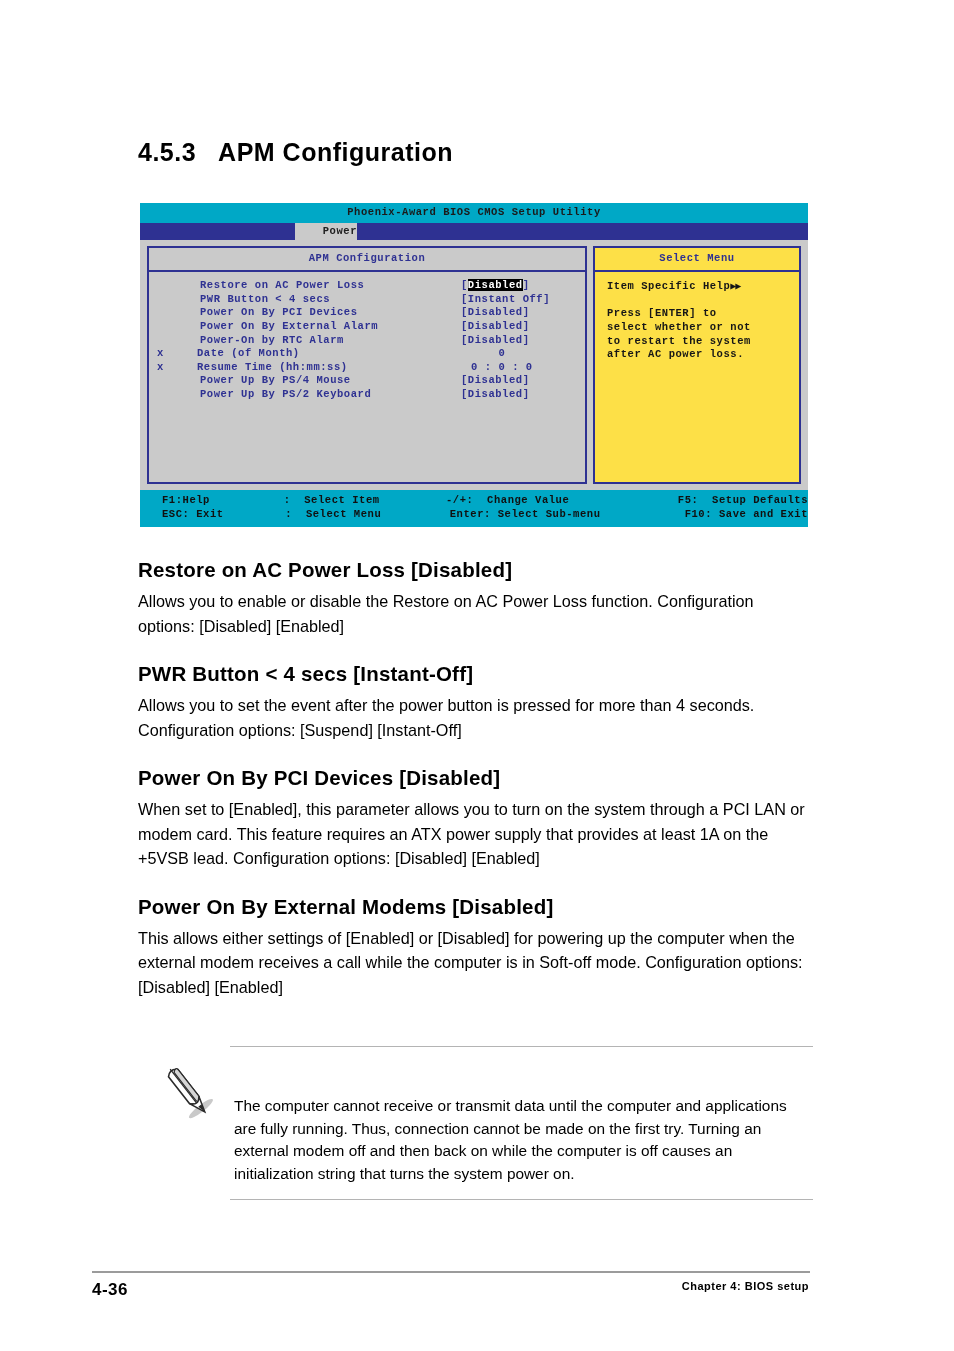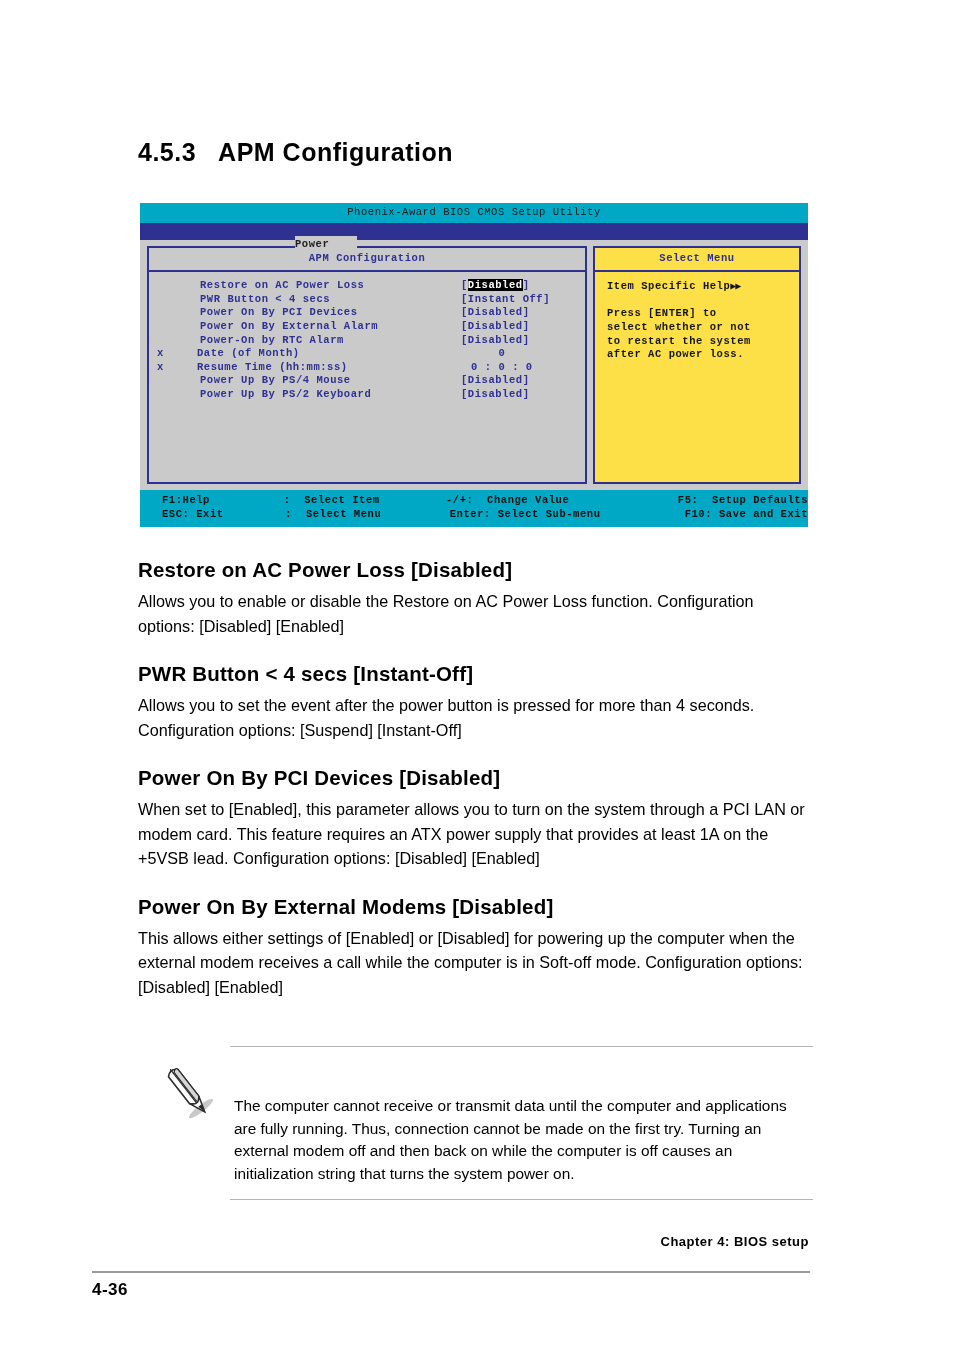--- a/index.html
+++ b/index.html
@@ -36,42 +36,41 @@
     width: 668px;
     font-family: "Liberation Mono", "DejaVu Sans Mono", monospace;
     font-size: 10.5px;
     line-height: 13.6px;
     letter-spacing: 0.55px;
   }
   .bios-titlebar {
     background: #00a8c6;
     color: #1a1a1a;
     text-align: center;
-    font-weight: normal;
+    font-weight: bold;
     padding: 3px 0 3px 0;
     font-size: 10.5px;
   }
   .bios-tabbar {
     background: #2e3192;
     height: 17px;
     position: relative;
   }
   .bios-tab {
     position: absolute;
     left: 155px;
     top: 0;
     width: 62px;
     height: 17px;
     line-height: 17px;
     background: #cacaca;
     color: #202020;
-    text-align: left;
-    font-weight: bold;
-    font-size: 10.5px;
-    margin-top: 13px;
+    text-align: right;
+    font-weight: bold;
+    font-size: 10.5px;
   }
   .bios-body {
     background: #cacaca;
     padding: 6px 7px 6px 7px;
     display: flex;
     gap: 6px;
   }
   .panel-left {
     width: 440px;
     border: 2px solid #2e3192;
@@ -209,22 +208,22 @@
     position: absolute;
     left: 92px;
     top: 1280px;
     font-size: 17px;
     font-weight: bold;
     letter-spacing: 0.5px;
   }
   .page-chapter {
     position: absolute;
     right: 145px;
-    top: 1234px;
-    font-size: 13px;
+    top: 1280px;
+    font-size: 11px;
     font-weight: bold;
     letter-spacing: 0.5px;
     white-space: nowrap;
   }
 </style>
 </head>
 <body>
 
 <div class="section-heading">
   <span class="sec-num">4.5.3</span><span>APM Configuration</span>

